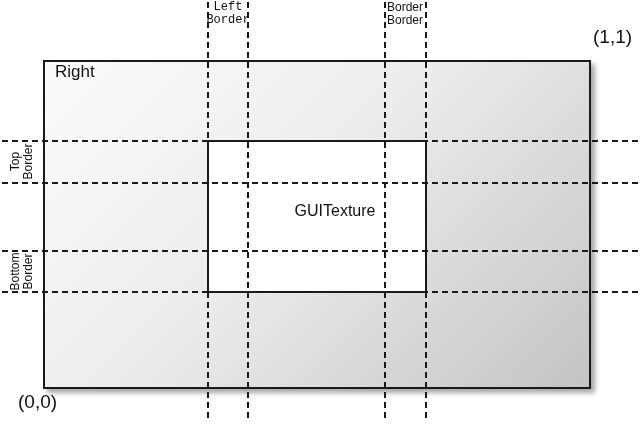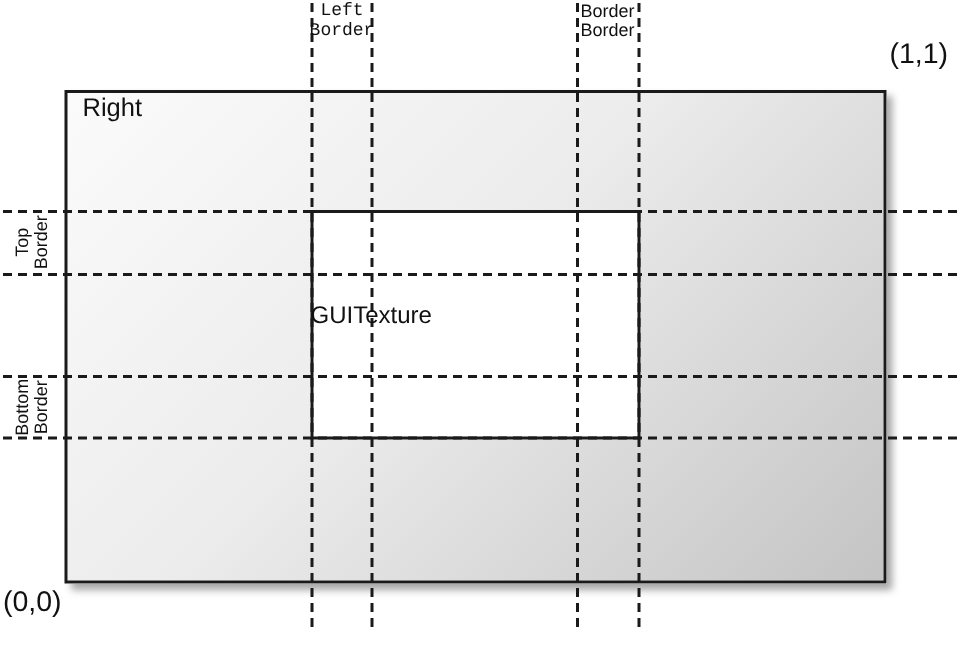--- a/index.html
+++ b/index.html
@@ -66,26 +66,26 @@
   .label { position: absolute; white-space: nowrap; }
   .screen-label {
     left: 55px;
     top: 62px;
     font-size: 17px;
   }
   .texture-label {
     left: 207px;
     top: 202px;
     width: 256px;
-    text-align: left;
+    text-align: center;
     font-size: 16px;
     white-space: nowrap;
   }
   .coord-label { font-size: 19px; }
-  .origin-label { left: 2px; top: 391px; }
+  .origin-label { left: 18px; top: 391px; }
   .topright-label { left: 593px; top: 26px; }
   .border-label {
     font-size: 12px;
     line-height: 13px;
     text-align: center;
   }
   .border-label span { display: block; }
   .left-border-label  { left: 205px; top: 1px; width: 46px; font-family: Liberation Mono, monospace; }
   .right-border-label { left: 382px; top: 1px; width: 46px; }
   .rot-label {

